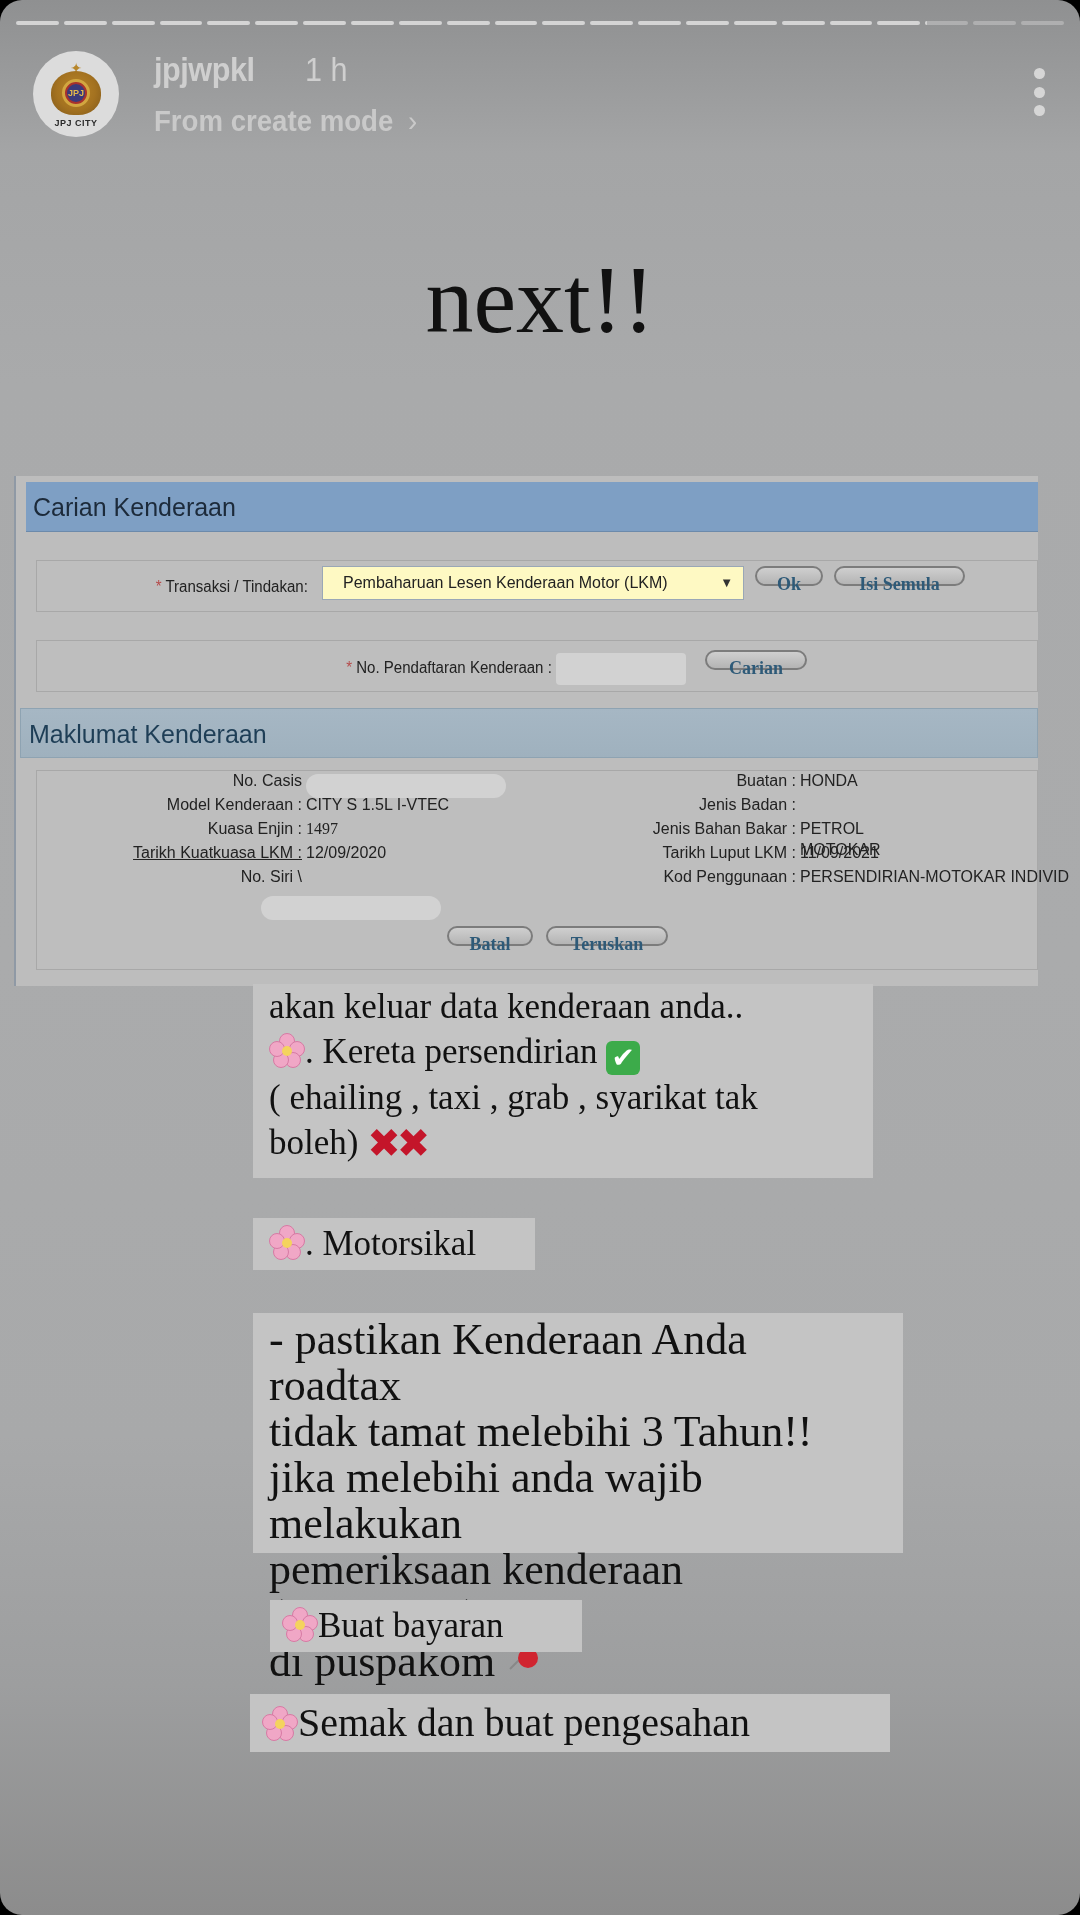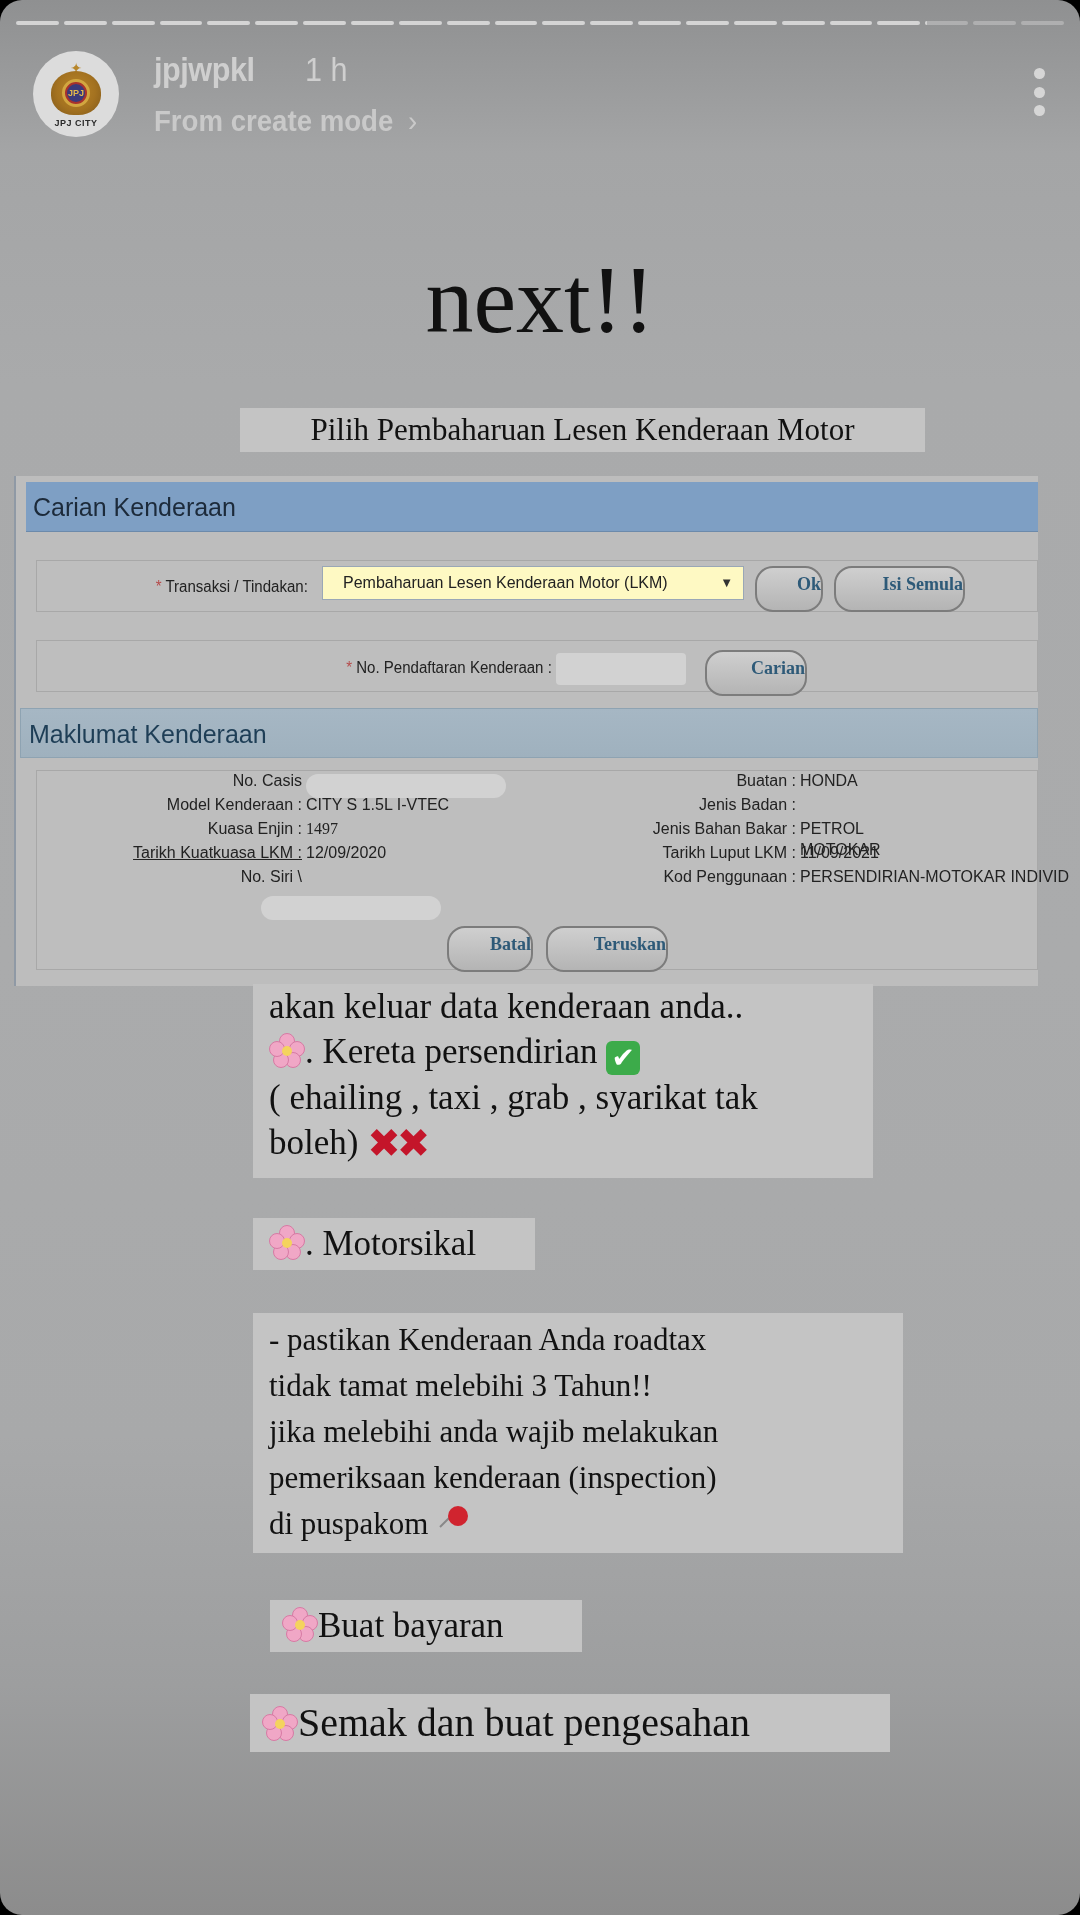--- a/index.html
+++ b/index.html
@@ -54,32 +54,32 @@
   .box2 { top: 164px; height: 52px; }
   .box3 { top: 294px; height: 200px; }
   .req { color: #b54a4a; }
   .flabel { position: absolute; font-size: 16px; color: #222; transform: scaleX(0.94); transform-origin: right; }
   .select {
     position: absolute; left: 306px; top: 90px; width: 422px; height: 34px; background: #fef9c3;
     border: 1px solid #9aa7b6; font-size: 16px; line-height: 32px; padding-left: 20px; color: #222; cursor: pointer;
   }
   .select .arrow { position: absolute; right: 10px; top: 0; font-size: 13px; color: #333; }
   .pill {
-    position: absolute; height: 46px; border-radius: 18px; border: 2px solid #7c7c7c;
+    position: absolute; height: 20px; border-radius: 18px; border: 2px solid #7c7c7c;
     background: linear-gradient(180deg, #cfcfcf 0%, #b4b4b4 100%);
     font-family: "Liberation Serif", serif; font-weight: bold; font-size: 18px; color: #2e5a78;
-    text-align: right; line-height: 32px; cursor: pointer;
+    text-align: center; line-height: 32px; cursor: pointer;
   }
   .masked { position: absolute; background: #d2d2d2; border-radius: 4px; }
   .info { position: absolute; font-size: 16px; color: #222; white-space: nowrap; }
 
   
   .cap-data { left: 253px; top: 984px; width: 620px; height: 194px; font-size: 35px; line-height: 45px; padding: 0 16px; }
   .cap-motor { left: 253px; top: 1218px; width: 282px; height: 52px; font-size: 35px; line-height: 52px; padding: 0 16px; }
-  .cap-pastikan { left: 253px; top: 1313px; width: 650px; height: 240px; font-size: 31px; line-height: 46px; padding: 4px 16px; }
+  .cap-pastikan { left: 253px; top: 1313px; width: 650px; height: 240px; font-size: 44px; line-height: 46px; padding: 4px 16px; }
   .cap-bayar { left: 270px; top: 1600px; width: 312px; height: 52px; font-size: 35px; line-height: 52px; padding: 0 12px; }
   .cap-semak { left: 250px; top: 1694px; width: 640px; height: 58px; font-size: 40px; line-height: 58px; padding: 0 12px; }
   .flower { width: 36px; height: 36px; position: relative; display: inline-block; vertical-align: -6px; }
   .flower i { position: absolute; width: 16px; height: 16px; border-radius: 50%; background: #f0a7c6; border: 1px solid #d77aa4; }
   .flower i:nth-child(1){ left:10px; top:0; }
   .flower i:nth-child(2){ left:20px; top:8px; }
   .flower i:nth-child(3){ left:16px; top:19px; }
   .flower i:nth-child(4){ left:4px; top:19px; }
   .flower i:nth-child(5){ left:0; top:8px; }
   .flower b { position: absolute; left: 13px; top: 13px; width: 10px; height: 10px; border-radius: 50%; background: #f4d35e; }
@@ -139,21 +139,20 @@
     </div>
     <div class="more">
       <span></span>
       <span></span>
       <span></span>
     </div>
   </div>
 
   <div class="title-next serif">next!!</div>
 
-  <div class="cap cap-pilih serif">Pilih Pembaharuan Lesen Kenderaan Motor</div>
 
   <div class="shot">
     <div class="sec-head sec-carian">Carian Kenderaan</div>
 
     <div class="box box1"></div>
     <div class="flabel" style="right:730px; top:102px;">
       <span class="req">*</span> <span>Transaksi / Tindakan:</span>
     </div>
     <div class="select">
       <span>Pembaharuan Lesen Kenderaan Motor (LKM)</span>

